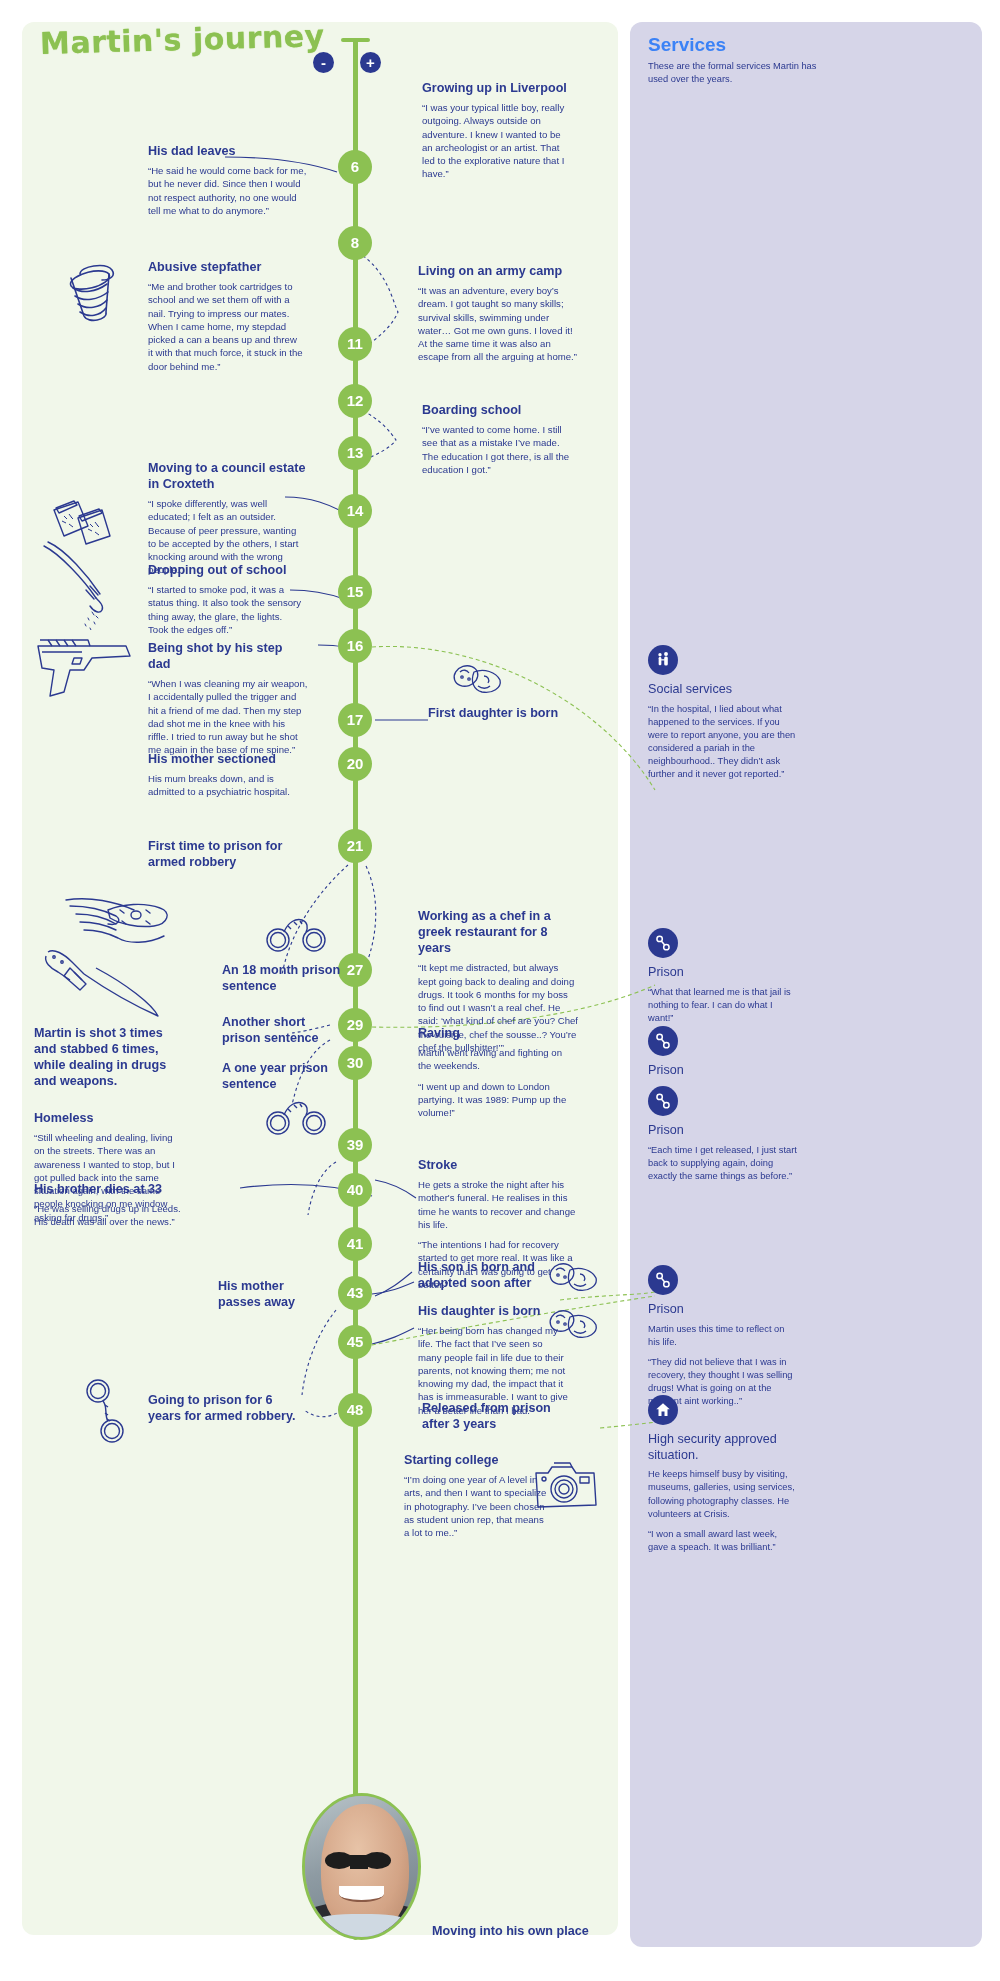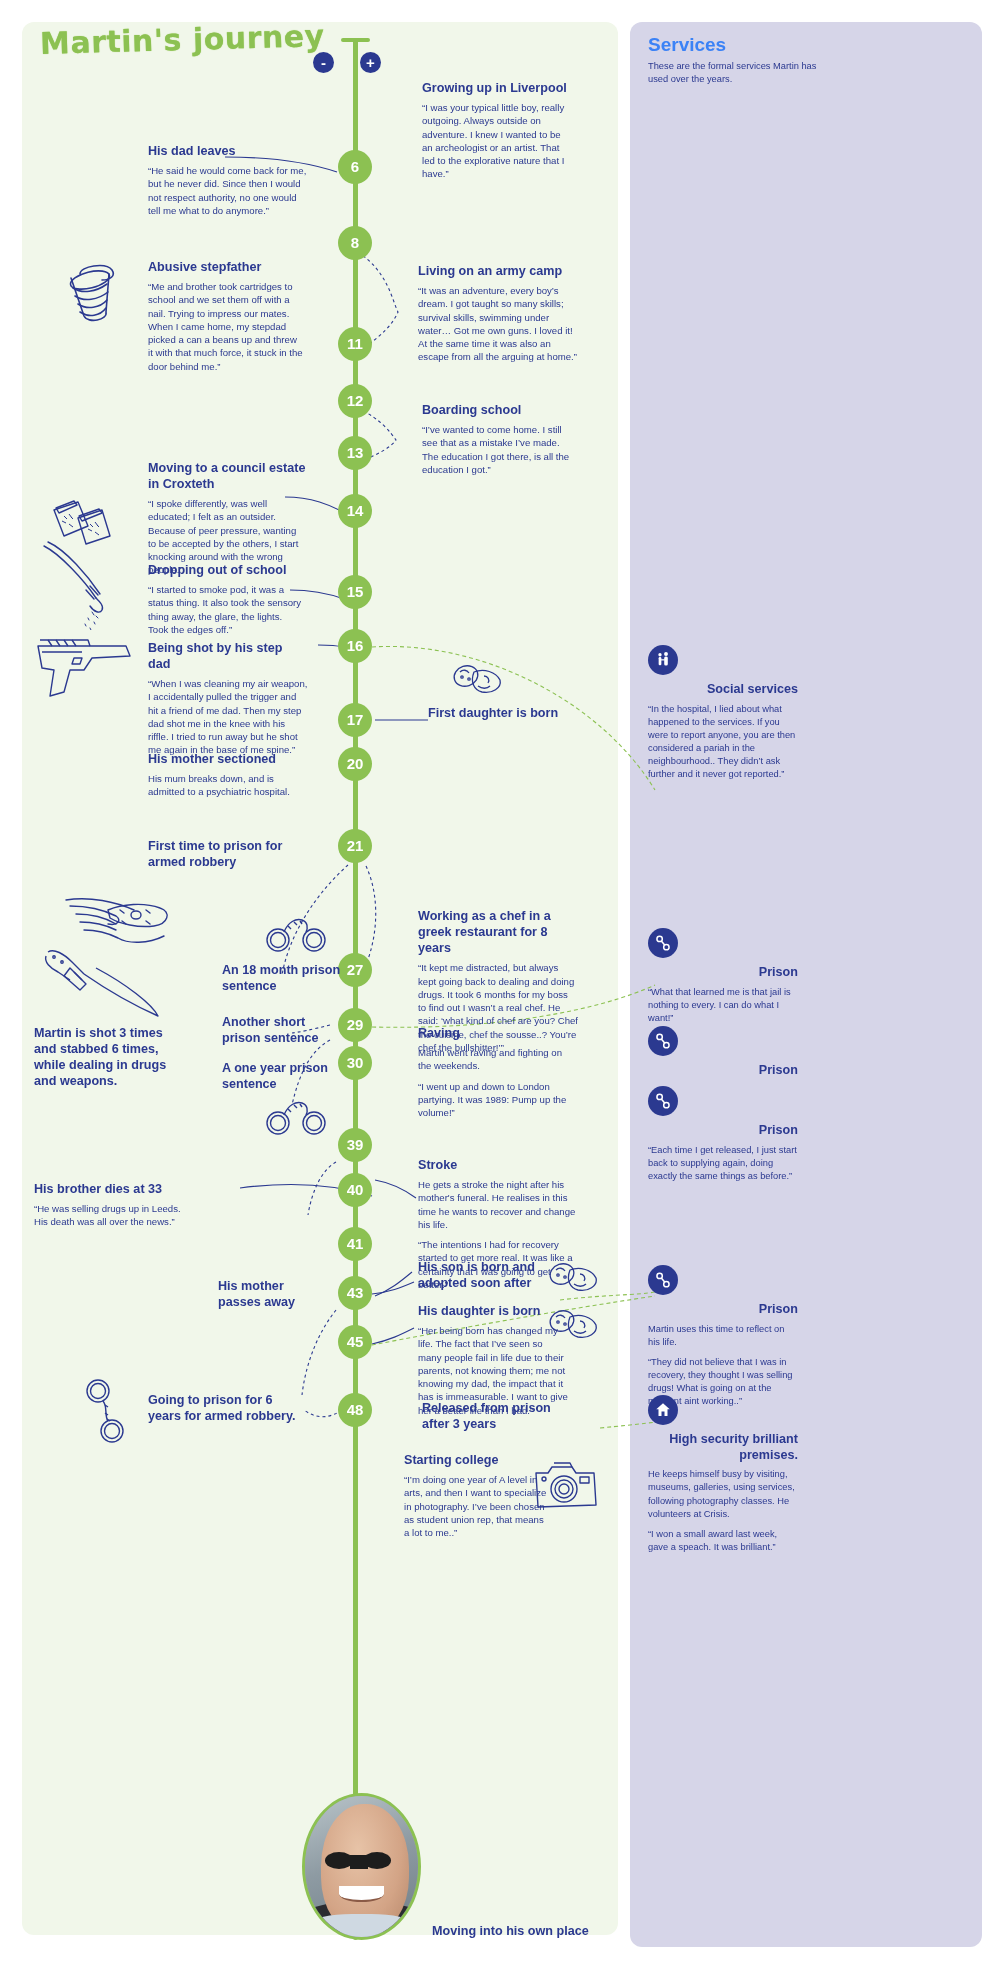--- a/index.html
+++ b/index.html
@@ -64,21 +64,21 @@
     margin:0 0 7px 0;font-size:9.6px;color:#2b3990;line-height:1.38;
   }
   .ev.plain h3{margin-bottom:0;}
 
   
   .svc{position:absolute;width:150px;}
   .svc .ico{
     width:30px;height:30px;border-radius:50%;background:#2b3990;
     display:flex;align-items:center;justify-content:center;margin-bottom:7px;
   }
-  .svc h4{margin:0 0 5px 0;font-size:12.6px;font-weight:bold;color:#2b3990;line-height:1.25;text-align:right;}
+  .svc h4{margin:0 0 5px 0;font-size:12.6px;font-weight:normal;color:#2b3990;line-height:1.25;}
   .svc p{margin:0 0 7px 0;font-size:9.3px;color:#2b3990;line-height:1.4;}
 
   #services-title{
     position:absolute;left:648px;top:34px;font-size:19px;font-weight:bold;color:#3b82f6;
   }
   #services-intro{
     position:absolute;left:648px;top:60px;width:170px;font-size:9.3px;color:#2b3990;line-height:1.42;
   }
 
   
@@ -248,20 +248,24 @@
   </div>
 
   <div class="ev plain" style="left:222px;top:1060px;width:118px">
     <h3>A one year prison sentence</h3>
   </div>
 
   <div class="ev plain" style="left:34px;top:1025px;width:145px">
     <h3>Martin is shot 3 times and stabbed 6 times, while dealing in drugs and weapons.</h3>
   </div>
 
+  <div class="ev" style="left:34px;top:1110px;width:150px">
+    <h3>Homeless</h3>
+    <p>“Still wheeling and dealing, living on the streets. There was an awareness I wanted to stop, but I got pulled back into the same situation again, with the same people knocking on me window asking for drugs.”</p>
+  </div>
 
   <div class="ev" style="left:418px;top:908px;width:160px">
     <h3>Working as a chef in a greek restaurant for 8 years</h3>
     <p>“It kept me distracted, but always kept going back to dealing and doing drugs. It took 6 months for my boss to find out I wasn’t a real chef. He said: ‘what kind of chef are you? Chef the cuisine, chef the sousse..? You’re chef the bullshitter!’”</p>
   </div>
 
   <div class="ev" style="left:418px;top:1025px;width:155px">
     <h3>Raving</h3>
     <p>Martin went raving and fighting on the weekends.</p>
     <p>“I went up and down to London partying. It was 1989: Pump up the volume!”</p>
@@ -327,21 +331,21 @@
 
   <div class="svc" style="left:648px;top:928px">
     <div class="ico">
       <svg width="18" height="18" viewBox="0 0 24 24" fill="none" stroke="#fff" stroke-width="2">
         <circle cx="7.5" cy="6.5" r="3.6"></circle>
           <circle cx="16.5" cy="17.5" r="3.6"></circle>
           <path d="M9.8 9.3 L14.2 14.7"></path>
       </svg>
     </div>
     <h4>Prison</h4>
-    <p>“What that learned me is that jail is nothing to every. I can do what I want!”</p>
+    <p>“What that learned me is that jail is nothing to fear. I can do what I want!”</p>
   </div>
 
   <div class="svc" style="left:648px;top:1026px">
     <div class="ico">
       <svg width="18" height="18" viewBox="0 0 24 24" fill="none" stroke="#fff" stroke-width="2">
         <circle cx="7.5" cy="6.5" r="3.6"></circle>
           <circle cx="16.5" cy="17.5" r="3.6"></circle>
           <path d="M9.8 9.3 L14.2 14.7"></path>
       </svg>
     </div>
@@ -373,21 +377,21 @@
     <p>Martin uses this time to reflect on his life.</p>
     <p>“They did not believe that I was in recovery, they thought I was selling drugs! What is going on at the moment aint working..”</p>
   </div>
 
   <div class="svc" style="left:648px;top:1395px">
     <div class="ico">
       <svg width="18" height="18" viewBox="0 0 24 24" fill="#fff">
         <path d="M12 3 L21 11 H18 V20 H14 V14 H10 V20 H6 V11 H3 Z"></path>
       </svg>
     </div>
-    <h4>High security brilliant premises.</h4>
+    <h4>High security approved situation.</h4>
     <p>He keeps himself busy by visiting, museums, galleries, using services, following photography classes. He volunteers at Crisis.</p>
     <p>“I won a small award last week, gave a speach. It was brilliant.”</p>
   </div>
 
   <div class="doodle" style="left:62px;top:250px">
     <svg width="70" height="78" viewBox="0 0 70 78" fill="none" stroke="#2b3990" stroke-width="1.6" stroke-linecap="round">
       <path d="M18 24 C 18 16, 44 12, 50 20 C 54 26, 48 30, 40 30"></path>
       <ellipse cx="28" cy="30" rx="20" ry="8" transform="rotate(-14 28 30)"></ellipse>
       <path d="M9 28 L22 66 C 26 74, 46 70, 44 62 L 47 24"></path>
       <path d="M11 38 C 20 44, 34 42, 45 34"></path>

